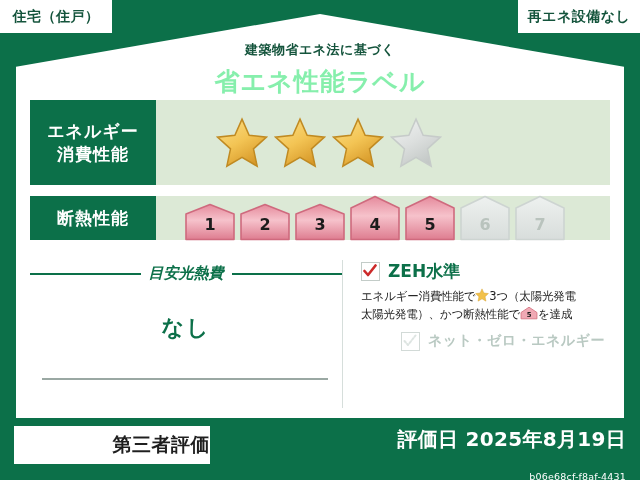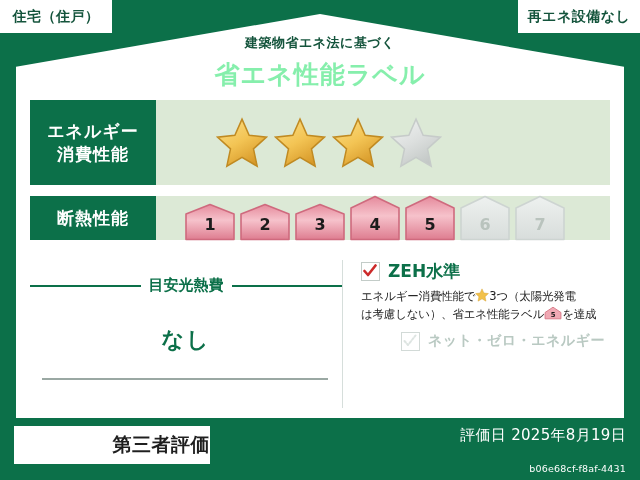--- a/index.html
+++ b/index.html
@@ -25,21 +25,21 @@
   .roof {
     position:absolute; top:0; left:0; width:640px; height:92px;
     overflow:hidden;
   }
   .roof-shape {
     position:absolute; top:14px; left:16px; width:608px; height:120px;
     background:#ffffff;
     clip-path:polygon(50% 0%, 100% 44%, 100% 100%, 0% 100%, 0% 44%);
   }
   .header-text {
-    position:absolute; top:34px; left:0; width:640px;
+    position:absolute; top:41px; left:0; width:640px;
     text-align:center; z-index:4;
   }
   .header-sub {
     font-size:13px; font-weight:bold; color:#14543c; letter-spacing:.5px;
   }
   .header-main {
     font-size:25px; font-weight:bold; color:#86efac;
     letter-spacing:1px; margin-top:6px;
   }
 
@@ -81,21 +81,21 @@
   }
   .house.off span { color:#b9c3bd; }
 
   
   .lower { position:absolute; top:172px; left:14px; width:580px; height:148px; display:flex; }
   .lower-left  { width:312px; position:relative; }
   .divider { width:1px; background:#d6dedb; margin:0 10px 0 0; }
   .lower-right { flex:1; position:relative; padding-left:8px; }
 
   .cost-head {
-    display:flex; align-items:center; gap:8px; margin-top:16px;
+    display:flex; align-items:center; gap:8px; margin-top:4px;font-style:italic;
   }
   .cost-head .line { height:2px; background:#0c7049; flex:1; }
   .cost-head .txt {
     font-size:15px; font-weight:bold; color:#0c7049; white-space:nowrap;
   }
   .cost-value {
     text-align:center; font-size:22px; font-weight:bold;
     color:#0c7049; margin-top:30px; letter-spacing:2px;
   }
   .cost-rule {
@@ -140,21 +140,21 @@
   .bels-en .b1 { color:#14643f; }
   .bels-en .b2 { color:#5e9e43; }
 
   .addr {
     position:absolute; left:214px; top:10px; width:180px;
     font-size:11px; color:#ffffff; line-height:1.35;
   }
   .eval {
     position:absolute; right:14px; top:8px; text-align:right; color:#fff;
   }
-  .eval-date { font-size:15px; font-weight:normal; letter-spacing:.3px; }
+  .eval-date { font-size:20px; font-weight:bold; letter-spacing:.3px; }
   .eval-id  { font-size:9.5px; margin-top:18px; letter-spacing:.2px; }
 </style>
 </head>
 <body>
 
 <div class="badge" id="badge-left">
   <span>住宅（住戸）</span>
 </div>
 <div class="badge" id="badge-right">
   <span>再エネ設備なし</span>
@@ -343,21 +343,21 @@
             <path d="M1.5 7 L5 11 L12.5 1.5" stroke="#cc2a2a" stroke-width="2.6" fill="none" stroke-linecap="round" stroke-linejoin="round"></path>
           </svg>
         </span>
         <span class="zeh-title-txt">ZEH水準</span>
       </div>
 
       <div class="zeh-desc">
         <span>エネルギー消費性能で</span><svg class="inline-star" viewBox="0 0 24 24">
             <polygon points="12,1.5 15.2,8.6 23,9.5 17.2,14.8 18.8,22.5 12,18.6 5.2,22.5 6.8,14.8 1,9.5 8.8,8.6" fill="#f2c14a" stroke="#d79f2e" stroke-width="0.8"></polygon>
           </svg><span>3つ（太陽光発電</span><br>
-        <span>は考慮しない）、省エネ性能ラベル</span><svg class="inline-house" viewBox="0 0 34 26">
+        <span>太陽光発電）、かつ断熱性能で</span><svg class="inline-house" viewBox="0 0 34 26">
             <path d="M2 12 L17 2 L32 12 L32 24 L2 24 Z" fill="#f0a9b4" stroke="#d4717f" stroke-width="1.6"></path>
             <text x="17" y="21" font-size="13" font-weight="bold" text-anchor="middle" fill="#1c1c1c" font-family="DejaVu Sans, sans-serif">5</text>
           </svg><span>を達成</span>
       </div>
 
       <div class="nze">
         <span class="nze-box">
           <svg width="14" height="14" viewBox="0 0 14 14">
             <path d="M1.5 7 L5 11 L12.5 1.5" stroke="#9fb3ab" stroke-width="2" fill="none" stroke-linecap="round" stroke-linejoin="round" stroke-dasharray="2 2"></path>
           </svg>

